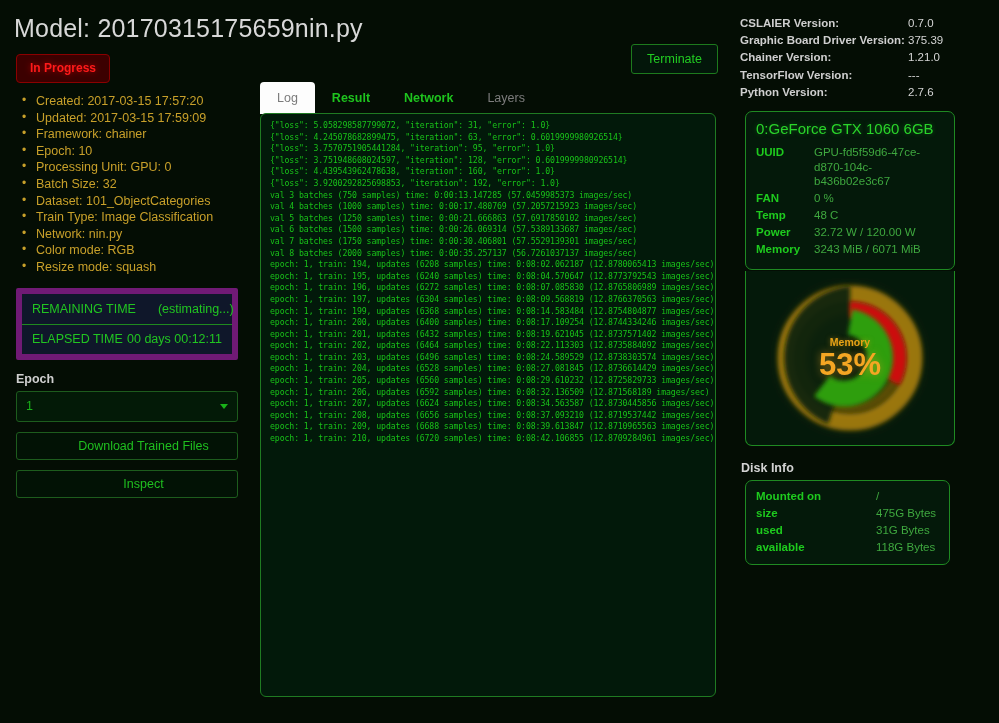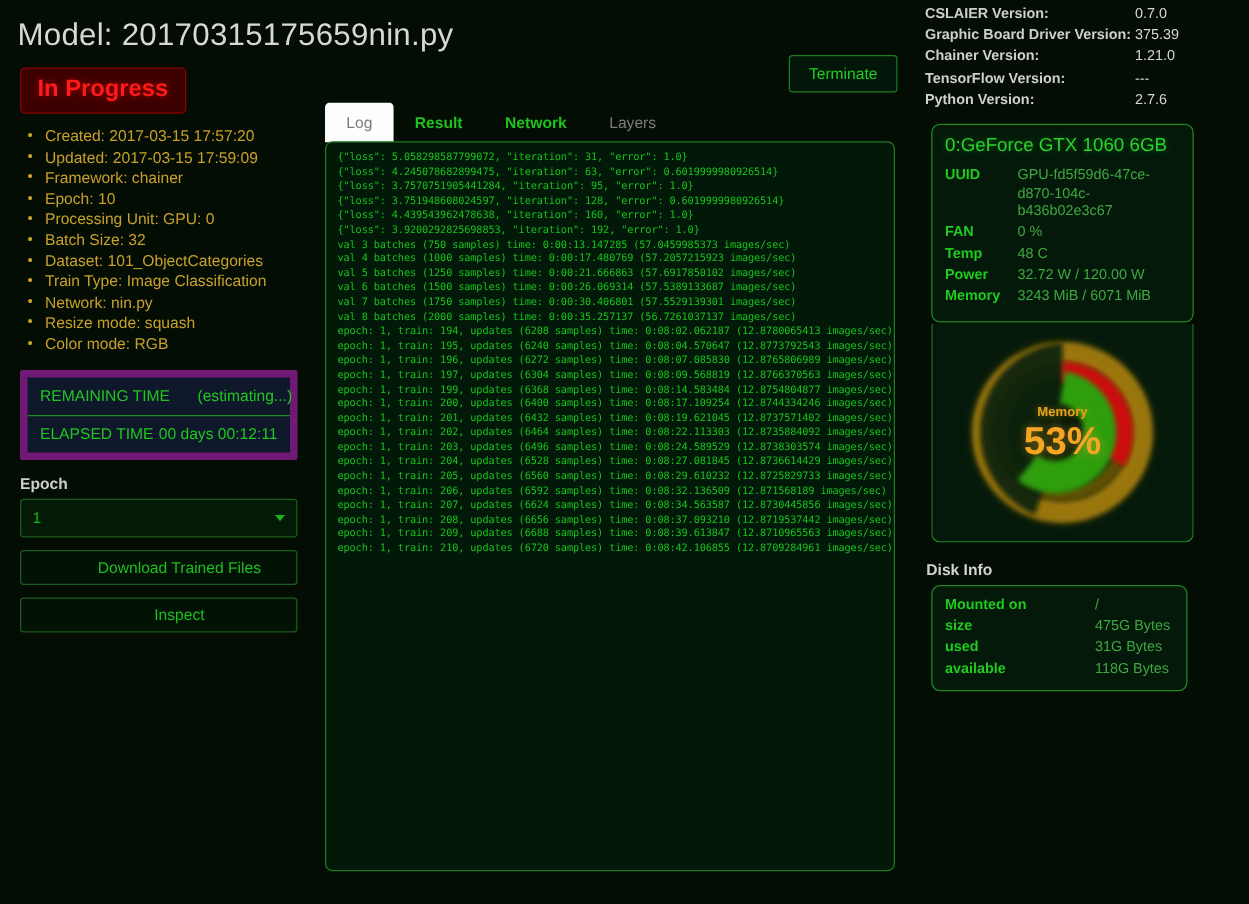--- a/index.html
+++ b/index.html
@@ -15,21 +15,21 @@
   
   .left { position: absolute; left: 0; top: 0; width: 250px; }
   .model-title {
     color: #d8d8d8; font-size: 25px; font-weight: 400;
     padding: 14px 0 0 14px; letter-spacing: .2px; white-space: nowrap;
   }
   .status-badge {
     display: inline-block; margin: 11px 0 0 16px;
     padding: 6px 13px 7px;
     background: #3c0000; border: 1px solid #8b0000; border-radius: 4px;
-    color: #ff1a1a; font-size: 19px; font-weight: bold;
+    color: #ff1a1a; font-size: 12px; font-weight: bold;
     text-shadow: 0 0 6px rgba(255,0,0,.55);
   }
   ul.meta {
     margin: 10px 0 0 0; padding: 0 0 0 34px; list-style: none;
   }
   ul.meta li {
     color: #c8a02a; font-size: 12.5px; line-height: 16.6px;
     position: relative; padding-left: 2px;
   }
   ul.meta li::before {
@@ -101,21 +101,21 @@
     overflow: hidden; padding: 6px 8px 0 9px;
   }
   .log-line {
     color: #19c219; font-family: "DejaVu Sans Mono", monospace;
     font-size: 8.2px; line-height: 11.6px; white-space: pre;
     letter-spacing: -.1px;
   }
 
   
   .right { position: absolute; left: 735px; top: 0; width: 264px; }
-  .versions { padding: 3px 0 0 5px; }
+  .versions { padding: 15px 0 0 5px; }
   .ver-row { display: flex; font-size: 11.5px; line-height: 17.2px; }
   .ver-key { color: #cfcfcf; font-weight: bold; width: 168px; }
   .ver-val { color: #d5d5d5; }
 
   .gpu-box {
     margin: 10px 0 0 10px; width: 210px;
     background: #04190a; border: 1px solid #1f8a22; border-radius: 7px;
     padding: 8px 10px 10px;
   }
   .gpu-title {
@@ -175,22 +175,22 @@
     <ul class="meta">
       <li>Created: 2017-03-15 17:57:20</li>
       <li>Updated: 2017-03-15 17:59:09</li>
       <li>Framework: chainer</li>
       <li>Epoch: 10</li>
       <li>Processing Unit: GPU: 0</li>
       <li>Batch Size: 32</li>
       <li>Dataset: 101_ObjectCategories</li>
       <li>Train Type: Image Classification</li>
       <li>Network: nin.py</li>
+      <li>Color mode: RGB</li>
       <li>Resize mode: squash</li>
-      <li>Color mode: RGB</li>
     </ul>
 
     <div class="time-box">
       <div class="time-row">
         <span class="time-label">REMAINING TIME</span>
         <span class="time-val est">(estimating...)</span>
       </div>
       <div class="time-row">
         <span class="time-label">ELAPSED TIME</span>
         <span class="time-val">00 days 00:12:11</span>

